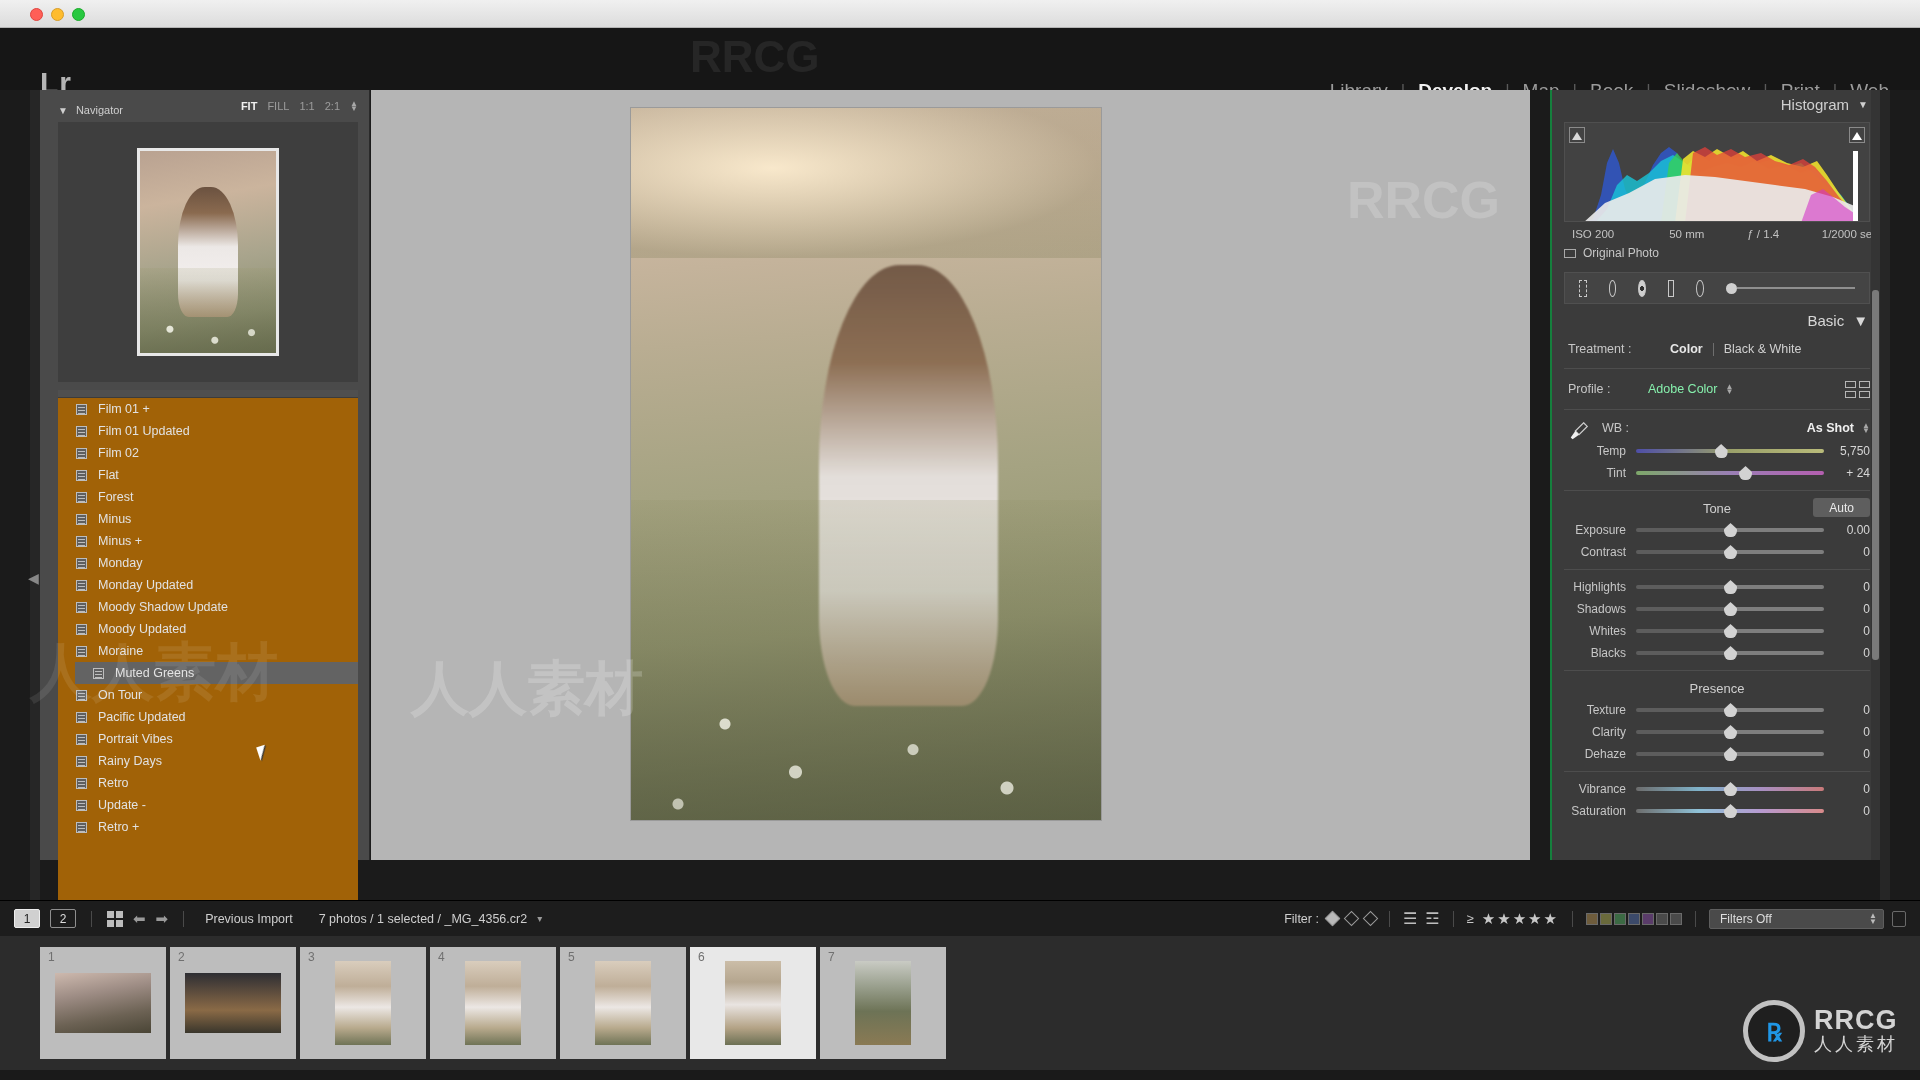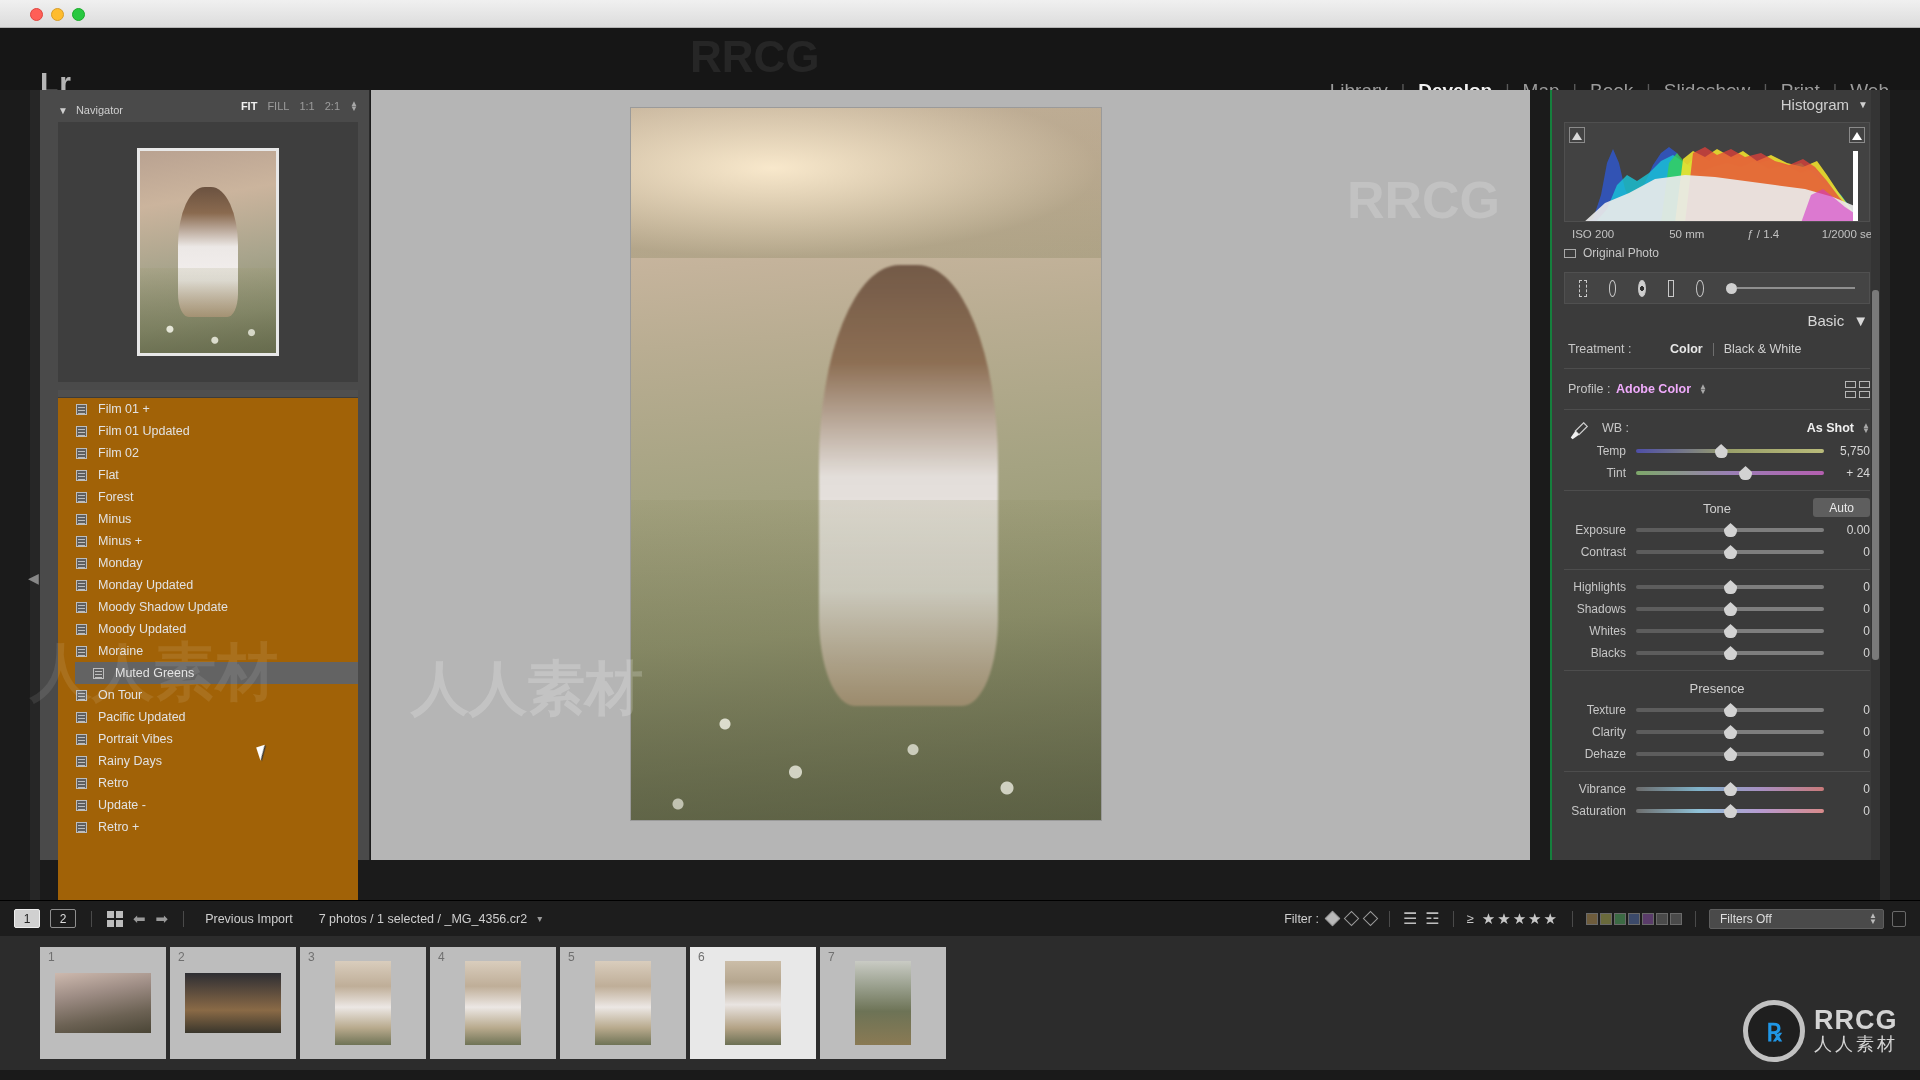--- a/index.html
+++ b/index.html
@@ -142,21 +142,21 @@
   .sechead { display:flex; align-items:center; justify-content:center; position:relative; height:22px; font-size:13px; color:#cfcfcf;}
   .autobtn { position:absolute; right:0; top:1px; height:19px; padding:0 16px; background:#5e5e5e; border-radius:3px;
      color:#eaeaea; font-size:12px; display:flex;align-items:center; cursor:pointer;}
   .trt-row { display:flex; align-items:center; height:26px; font-size:12.5px; }
   .trt-lbl { width:96px; padding-left:4px; color:#c7c7c7;}
   .trt-opt { color:#e8e8e8; font-weight:bold; padding:0 10px; cursor:pointer;}
   .trt-opt.off { font-weight:normal; color:#d0d0d0; }
   .vbar { width:1px; height:13px; background:#6e6e6e; }
   .prof-row { display:flex; align-items:center; height:28px; font-size:12.5px; }
   .prof-lbl { width:52px; padding-left:4px; color:#c7c7c7;}
-  .prof-val { color:#f0abfc; font-weight:bold; }
+  .prof-val { color:#86efac; font-weight:normal;margin-left:32px; }
   .grid4 { margin-left:auto; display:grid; grid-template-columns:11px 11px; gap:3px; }
   .grid4 i { width:11px;height:7px;border:1px solid #b6b6b6; display:block;}
   .eyedrop { position:absolute; left:4px; top:4px; width:22px;height:22px; }
   .wbrow { display:flex;align-items:center; height:24px; font-size:12.5px; padding-left:38px;}
   .wb-lbl{ color:#c7c7c7; } .wb-val{ margin-left:auto; color:#efefef; font-weight:bold;}
 
   .prevreset { position:absolute; right:40px; top:822px; width:330px; height:32px; background:#3a3a3a; display:flex; gap:4px; padding:0 6px; align-items:center;}
   .scrollbar { position:absolute; right:0; top:0; width:9px; height:770px; background:#343434;}
   .scrollthumb { position:absolute; right:1px; top:200px; width:7px; height:370px; background:#7a7a7a; border-radius:3px;}
 

